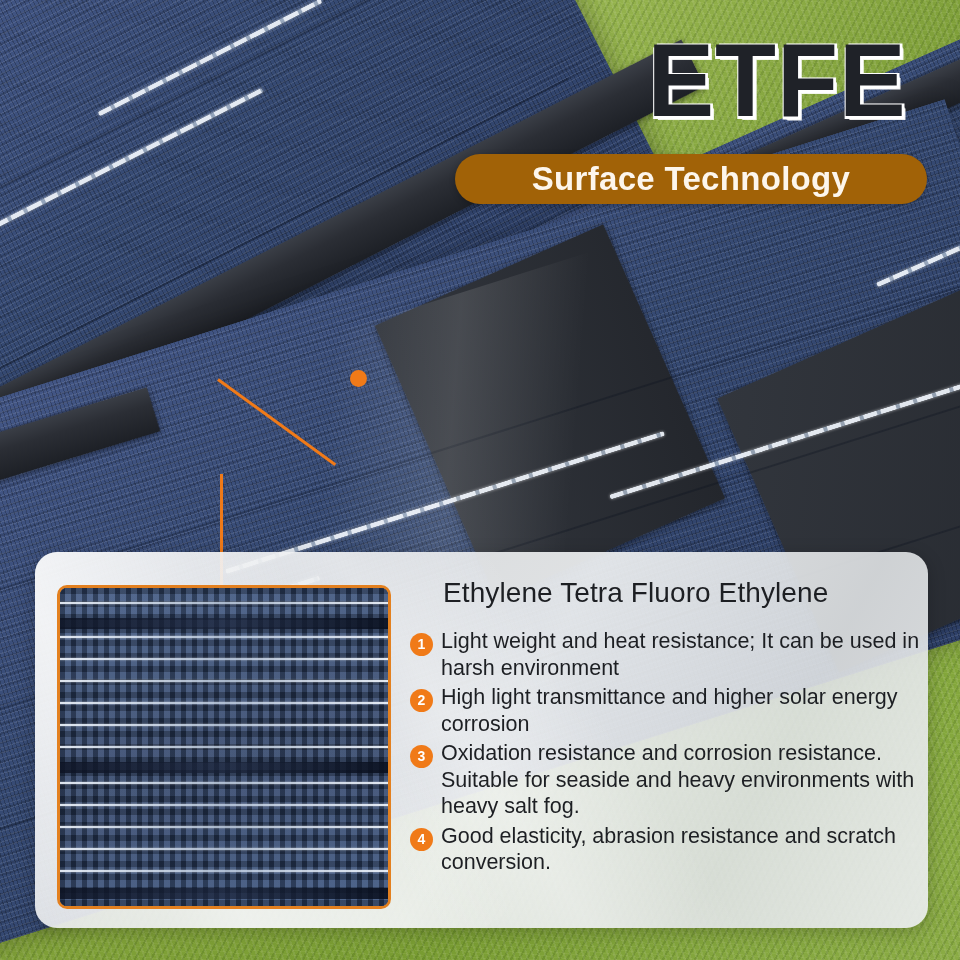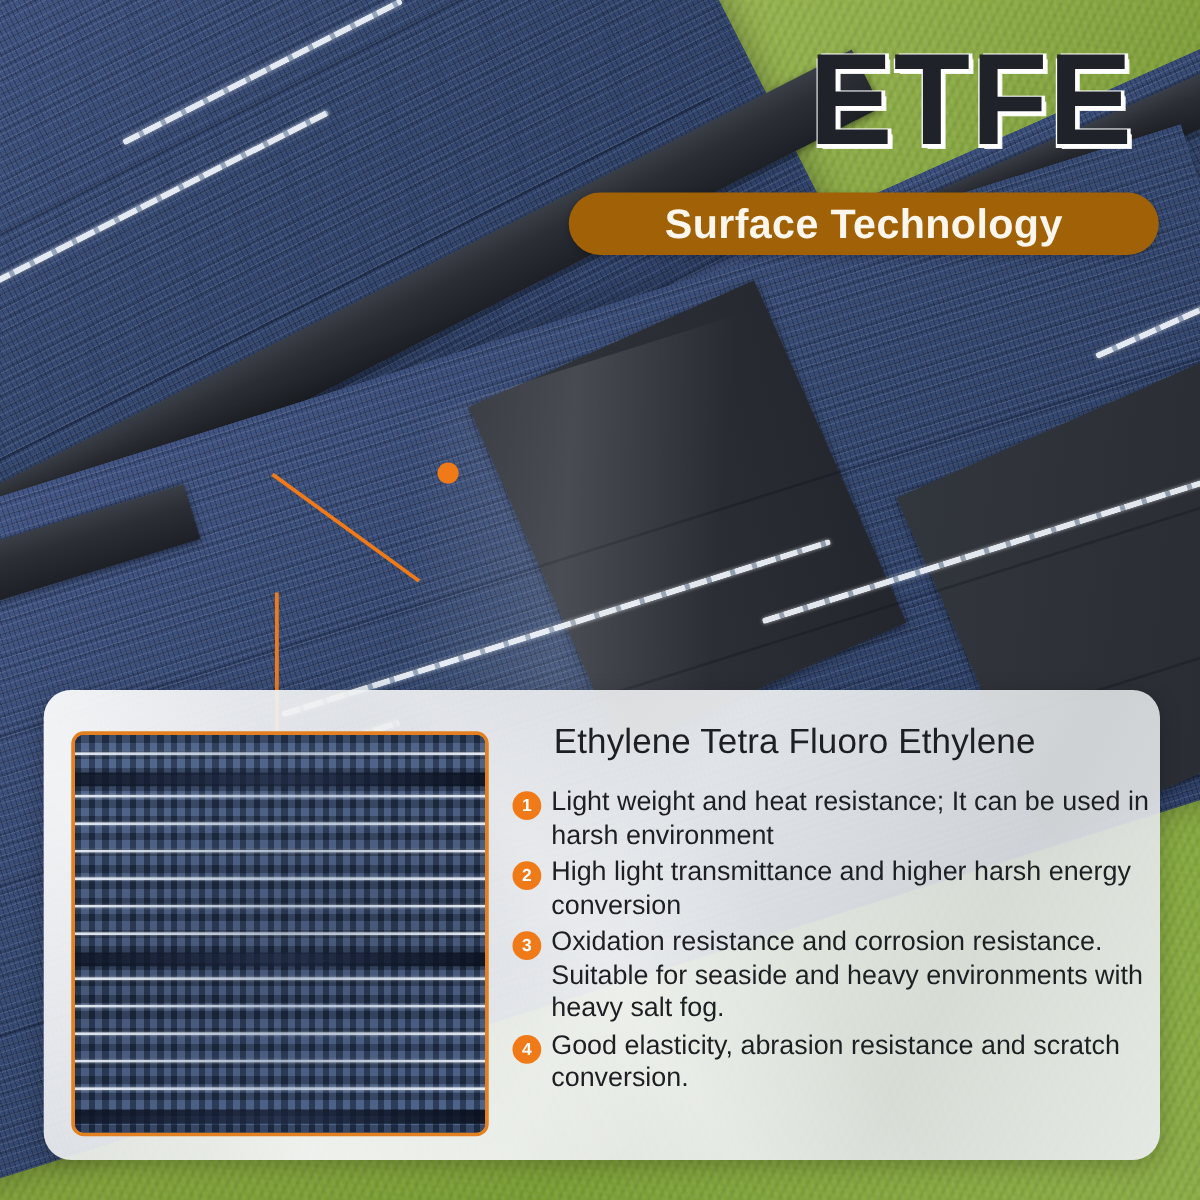--- a/index.html
+++ b/index.html
@@ -296,21 +296,21 @@
 
   <div class="info-title">Ethylene Tetra Fluoro Ethylene</div>
 
   <div class="feature-list">
     <div class="feature">
       <div class="badge">1</div>
       <div class="feature-text">Light weight and heat resistance; It can be used in harsh environment</div>
     </div>
     <div class="feature">
       <div class="badge">2</div>
-      <div class="feature-text">High light transmittance and higher harsh energy conversion</div>
+      <div class="feature-text">High light transmittance and higher solar energy corrosion</div>
     </div>
     <div class="feature">
       <div class="badge">3</div>
       <div class="feature-text">Oxidation resistance and corrosion resistance. Suitable for seaside and heavy environments with heavy salt fog.</div>
     </div>
     <div class="feature">
       <div class="badge">4</div>
       <div class="feature-text">Good elasticity, abrasion resistance and scratch conversion.</div>
     </div>
   </div>

